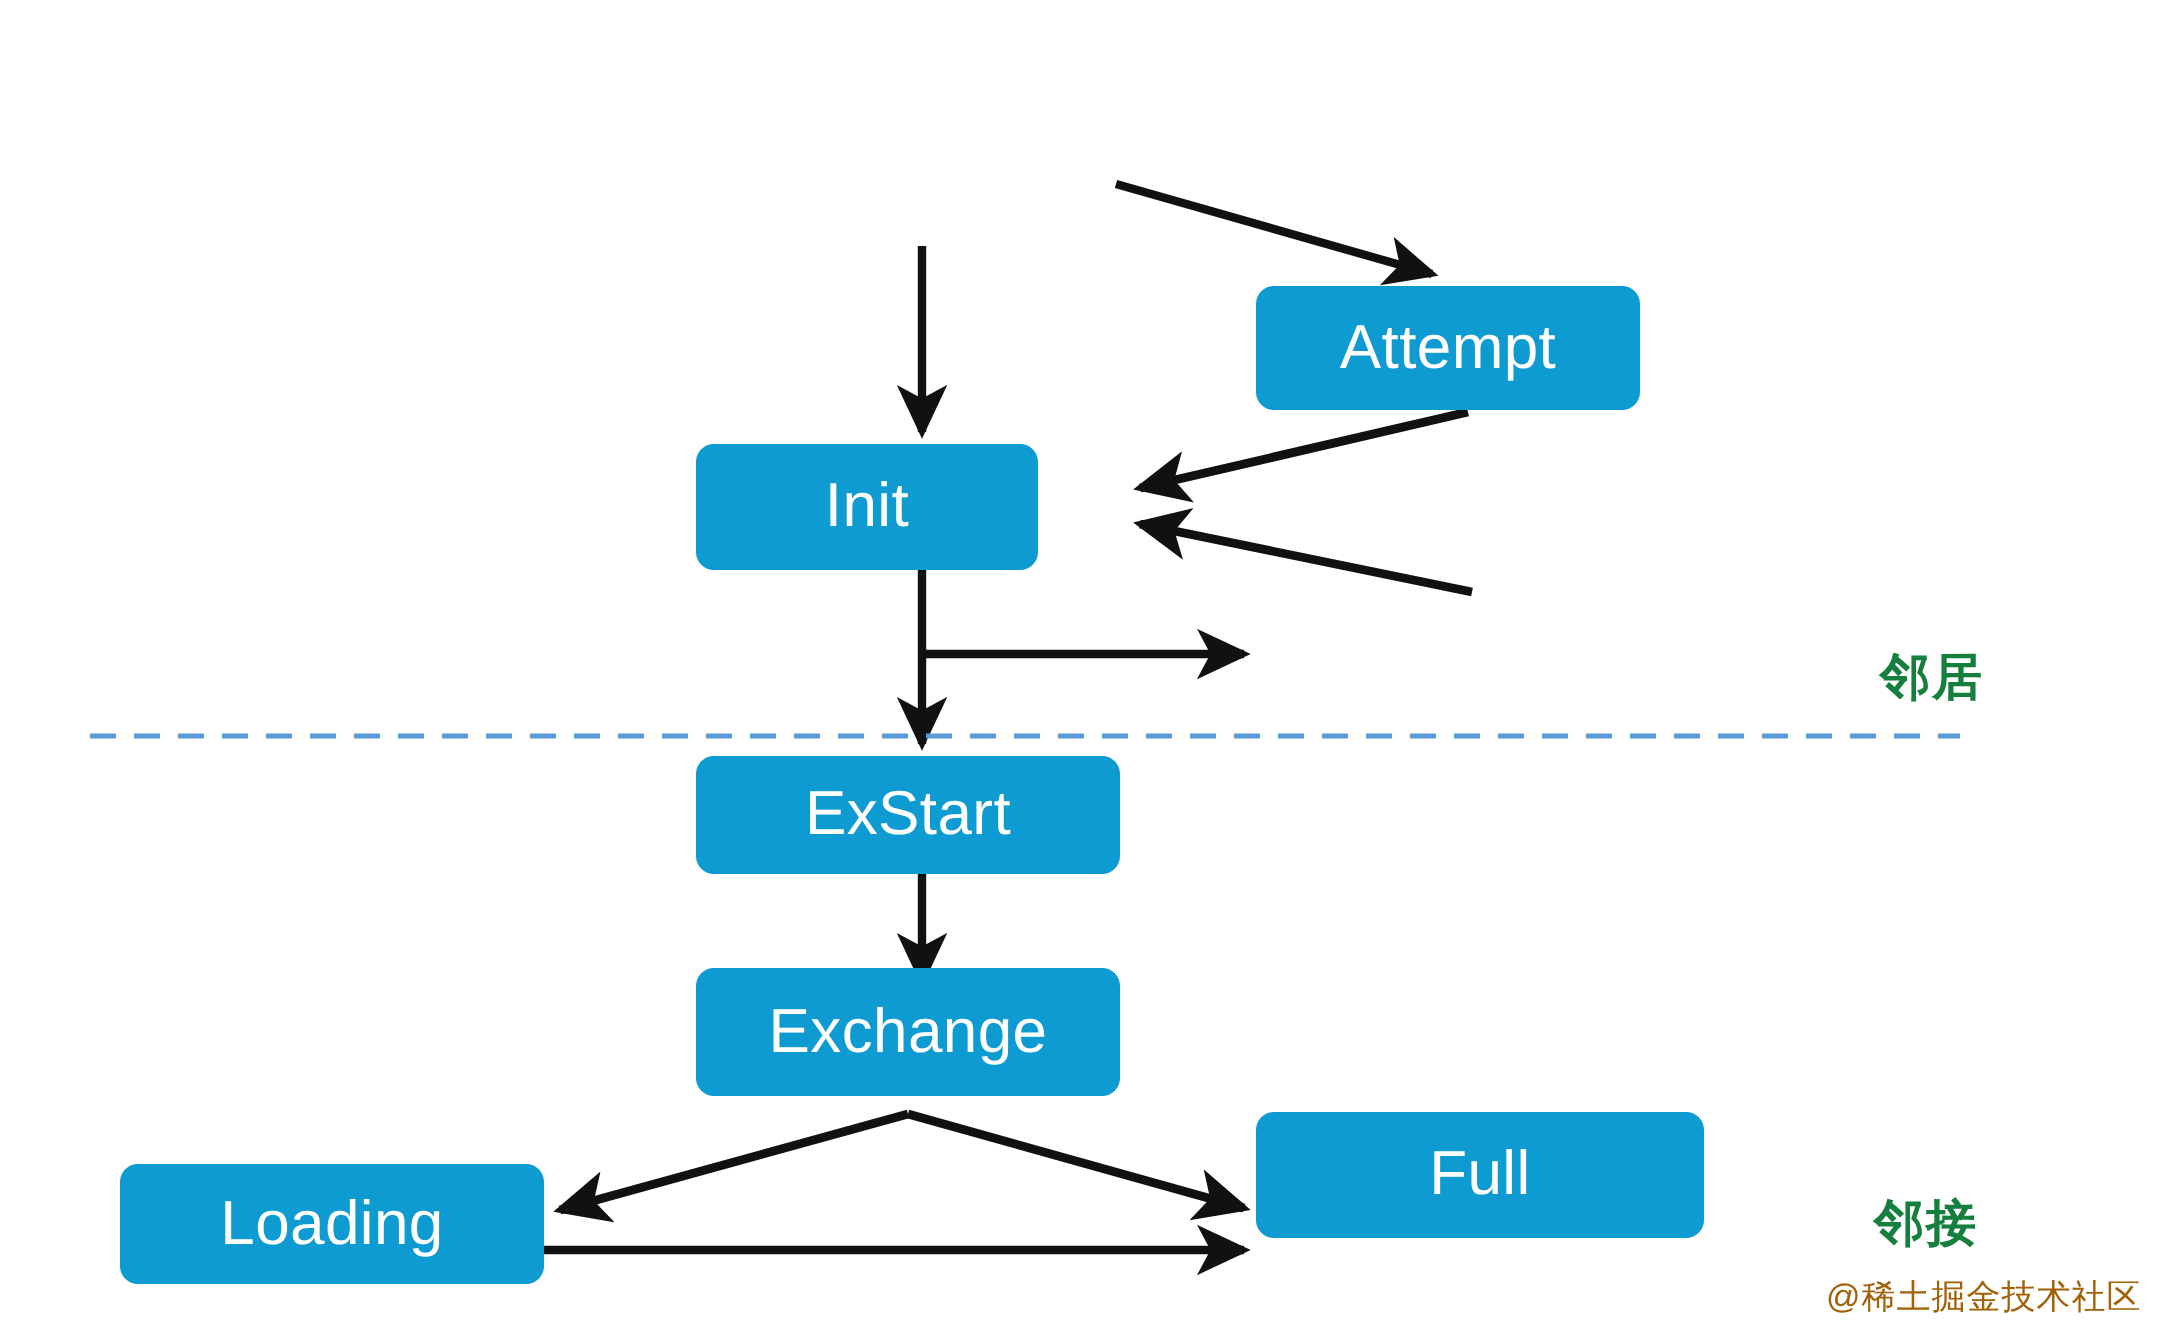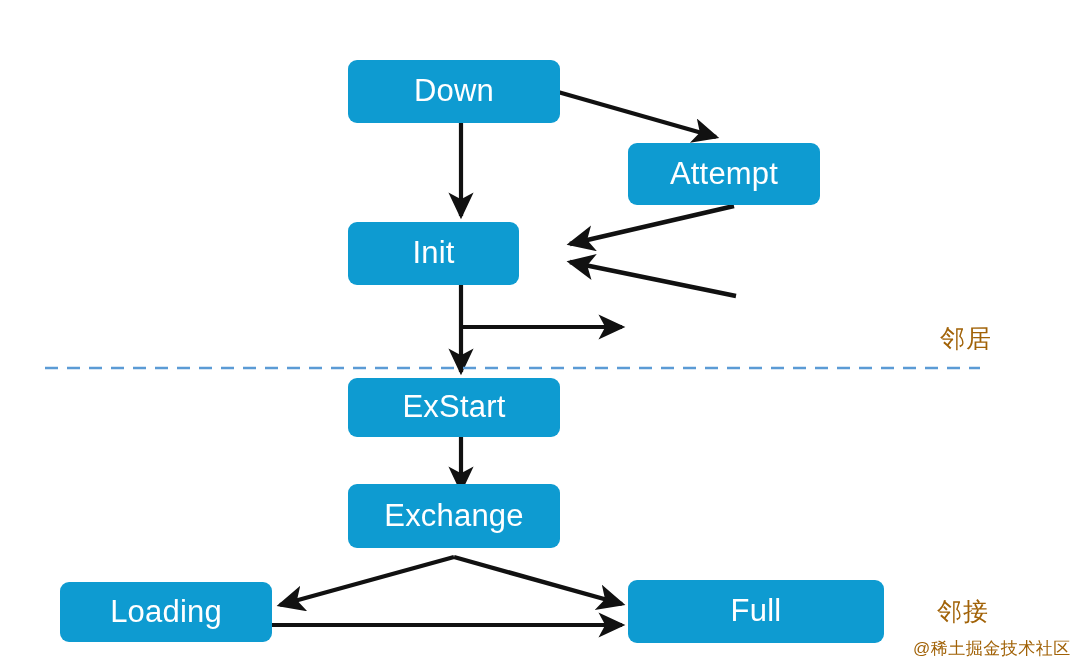--- a/index.html
+++ b/index.html
@@ -37,23 +37,23 @@
   svg.edges {
     position: absolute;
     left: 0;
     top: 0;
     width: 1080px;
     height: 667px;
     pointer-events: none;
   }
   .divider-label {
     position: absolute;
-    color: #a16207;
+    color: #15803d;
     font-size: 25px;
-    font-weight: normal;
+    font-weight: bold;
     letter-spacing: 1px;
     user-select: none;
   }
   .watermark {
     position: absolute;
     color: #a16207;
     font-size: 17px;
     letter-spacing: 0.5px;
     user-select: none;
     white-space: nowrap;
@@ -109,23 +109,20 @@
 
     <g>
       <line x1="272" y1="625" x2="622" y2="625" stroke="#111111" stroke-width="4.2" marker-end="url(#arrowhead)"></line>
     </g>
 
     <g>
       <line x1="45" y1="368" x2="980" y2="368" stroke="#5b9bd5" stroke-width="2.6" stroke-dasharray="13 9"></line>
     </g>
   </svg>
 
-  <div class="node" style="left:348px; top:60px; width:212px; height:63px;">
-    <span class="node-label">Down</span>
-  </div>
 
   <div class="node" style="left:628px; top:143px; width:192px; height:62px;">
     <span class="node-label">Attempt</span>
   </div>
 
   <div class="node" style="left:348px; top:222px; width:171px; height:63px;">
     <span class="node-label">Init</span>
   </div>
 
 
@@ -134,21 +131,21 @@
   </div>
 
   <div class="node" style="left:348px; top:484px; width:212px; height:64px;">
     <span class="node-label">Exchange</span>
   </div>
 
   <div class="node" style="left:60px; top:582px; width:212px; height:60px;">
     <span class="node-label">Loading</span>
   </div>
 
-  <div class="node" style="left:628px; top:580px; width:256px; height:63px;">
+  <div class="node" style="left:628px; top:556px; width:224px; height:63px;">
     <span class="node-label">Full</span>
   </div>
 
   <div class="divider-label" style="left:940px; top:322px;">邻居</div>
 
   <div class="divider-label" style="left:937px; top:595px;">邻接</div>
 
   <div class="watermark" style="left:913px; top:637px;">@稀土掘金技术社区</div>
 
 </div>

